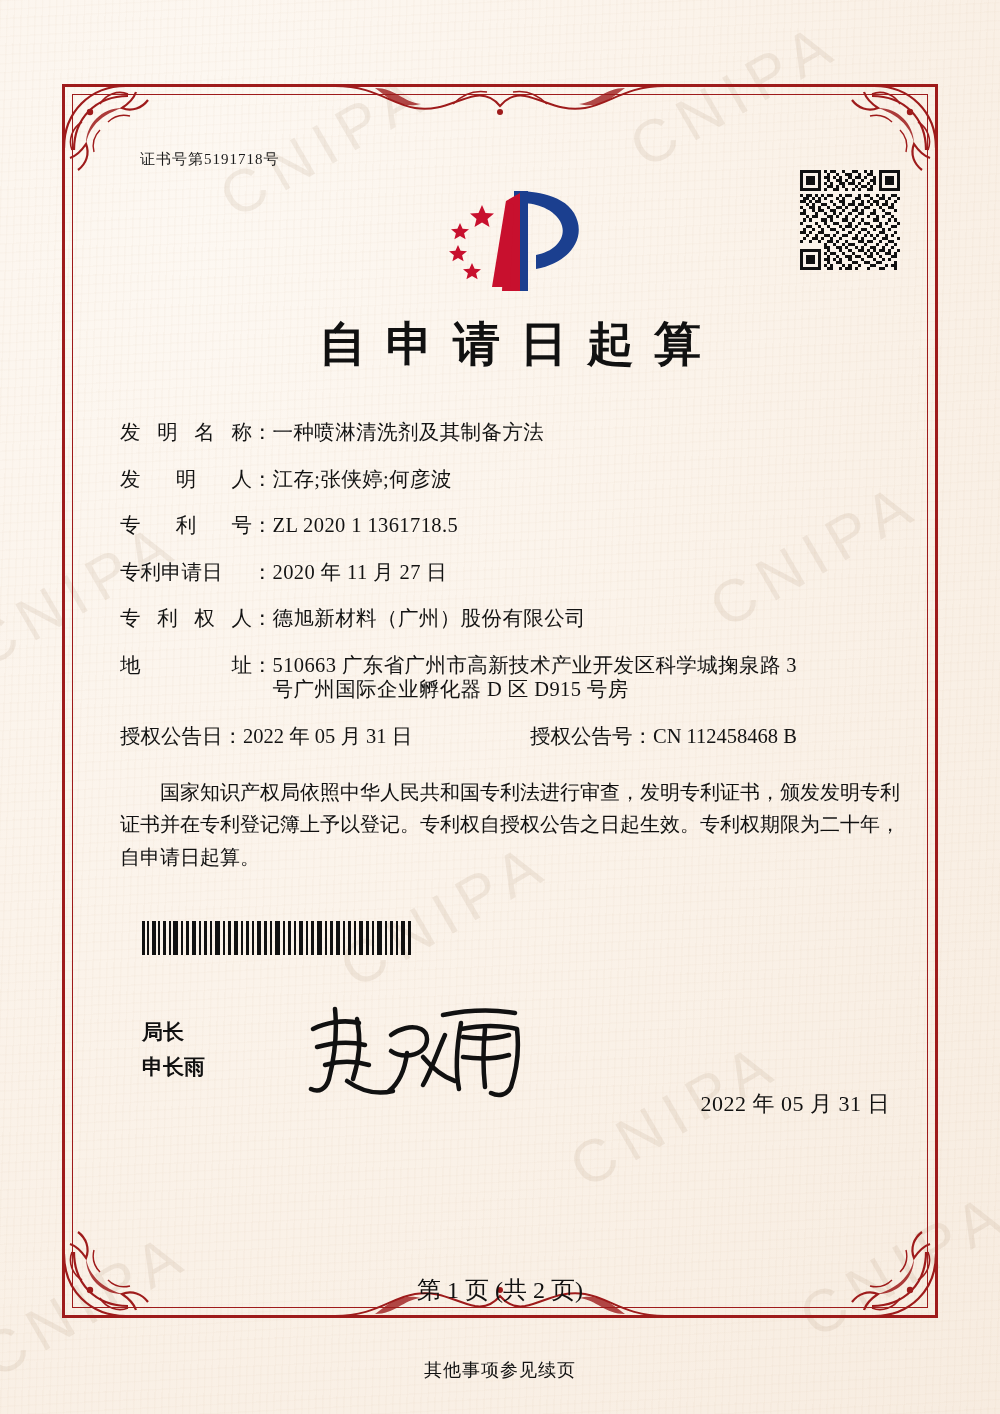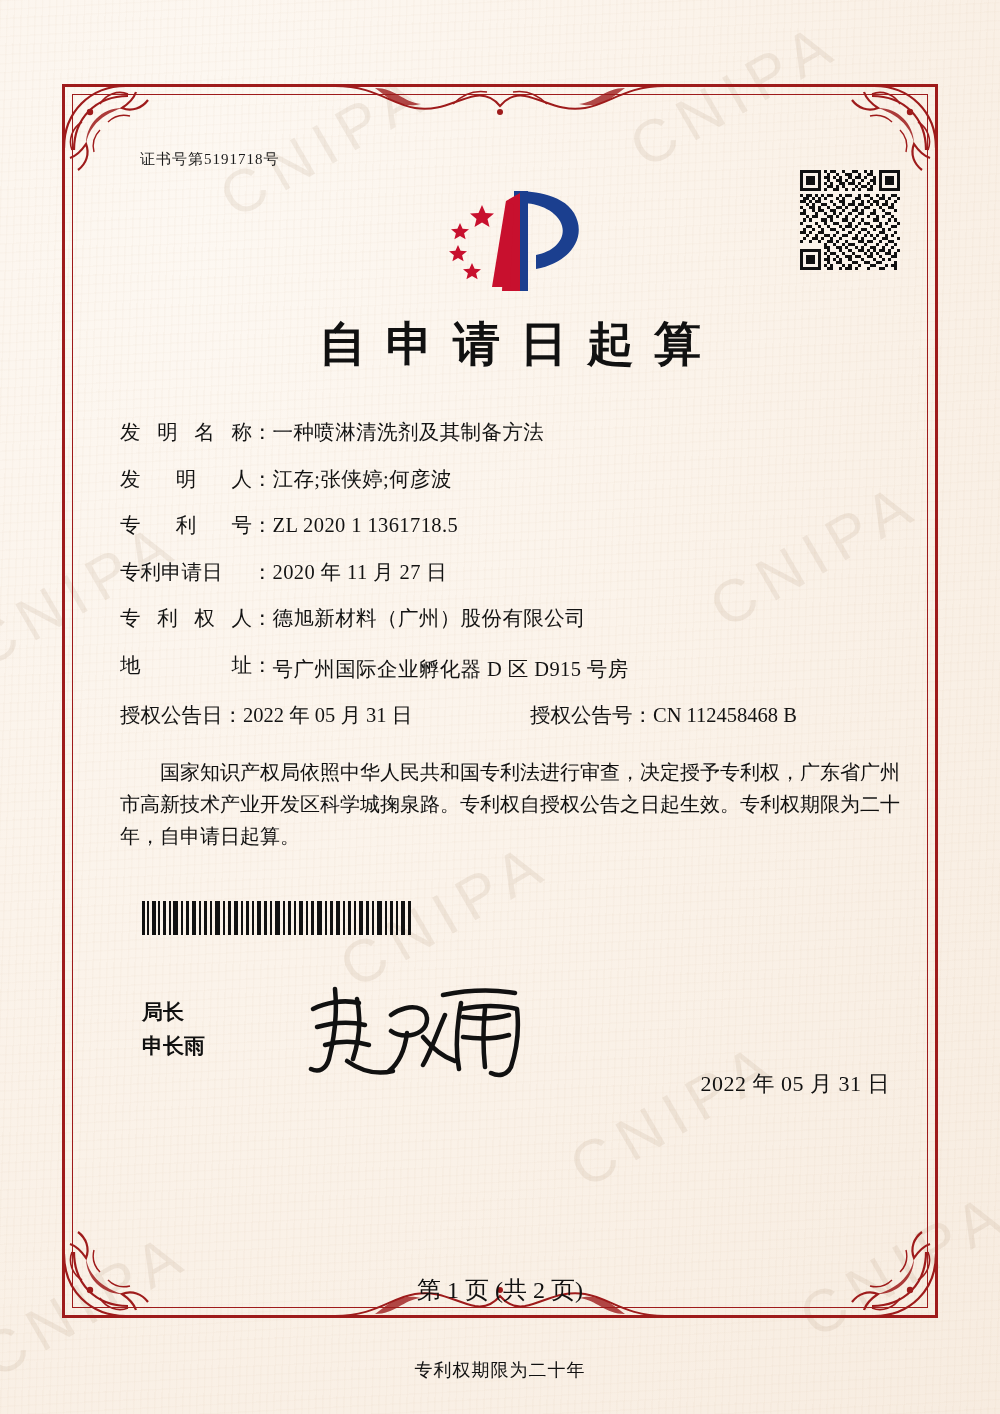--- a/index.html
+++ b/index.html
@@ -712,36 +712,37 @@
         <div class="f-value">德旭新材料（广州）股份有限公司</div>
       </div>
 
       <div class="field-row">
         <div class="f-label">
           <span>地</span>
             <span>址</span>
         </div>
         <div class="f-colon">：</div>
         <div class="f-value">
+          <span>510663 广东省广州市高新技术产业开发区科学城掬泉路 3</span>
           <span class="line2">号广州国际企业孵化器 D 区 D915 号房</span>
         </div>
       </div>
 
       <div class="pub-row">
         <div class="pub-left">
           <span>授权公告日：</span><span>2022 年 05 月 31 日</span>
         </div>
         <div class="pub-right">
           <span>授权公告号：</span><span>CN 112458468 B</span>
         </div>
       </div>
     </div>
 
     <div class="paragraphs">
-      <p>国家知识产权局依照中华人民共和国专利法进行审查，决定授予专利权，广东省广州市高新技术产业开发区科学城掬泉路。专利权自授权公告之日起生效。专利权期限为二十年，自申请日起算。</p>
+      <p>国家知识产权局依照中华人民共和国专利法进行审查，发明专利证书，颁发发明专利证书并在专利登记簿上予以登记。专利权自授权公告之日起生效。专利权期限为二十年，自申请日起算。</p>
     </div>
 
     <div class="barcode">
       <svg width="270" height="34" viewBox="0 0 270 34" shape-rendering="crispEdges">
         <g fill="#111">
           <rect x="0" y="0" width="3" height="34"></rect>
             <rect x="5" y="0" width="2" height="34"></rect>
           <rect x="10" y="0" width="4" height="34"></rect>
             <rect x="16" y="0" width="2" height="34"></rect>
           <rect x="21" y="0" width="3" height="34"></rect>
@@ -816,14 +817,14 @@
             <path d="M150 40 C142 58 136 76 128 90"></path>
           </g>
         </svg>
       </div>
       <div class="sign-date">2022 年 05 月 31 日</div>
     </div>
 
   </div>
 
   <div class="page-no">第 1 页 (共 2 页)</div>
-  <div class="footer-note">专利权期限为二十年</div>
+  <div class="footer-note">其他事项参见续页</div>
 </div>
 
 </body></html>

